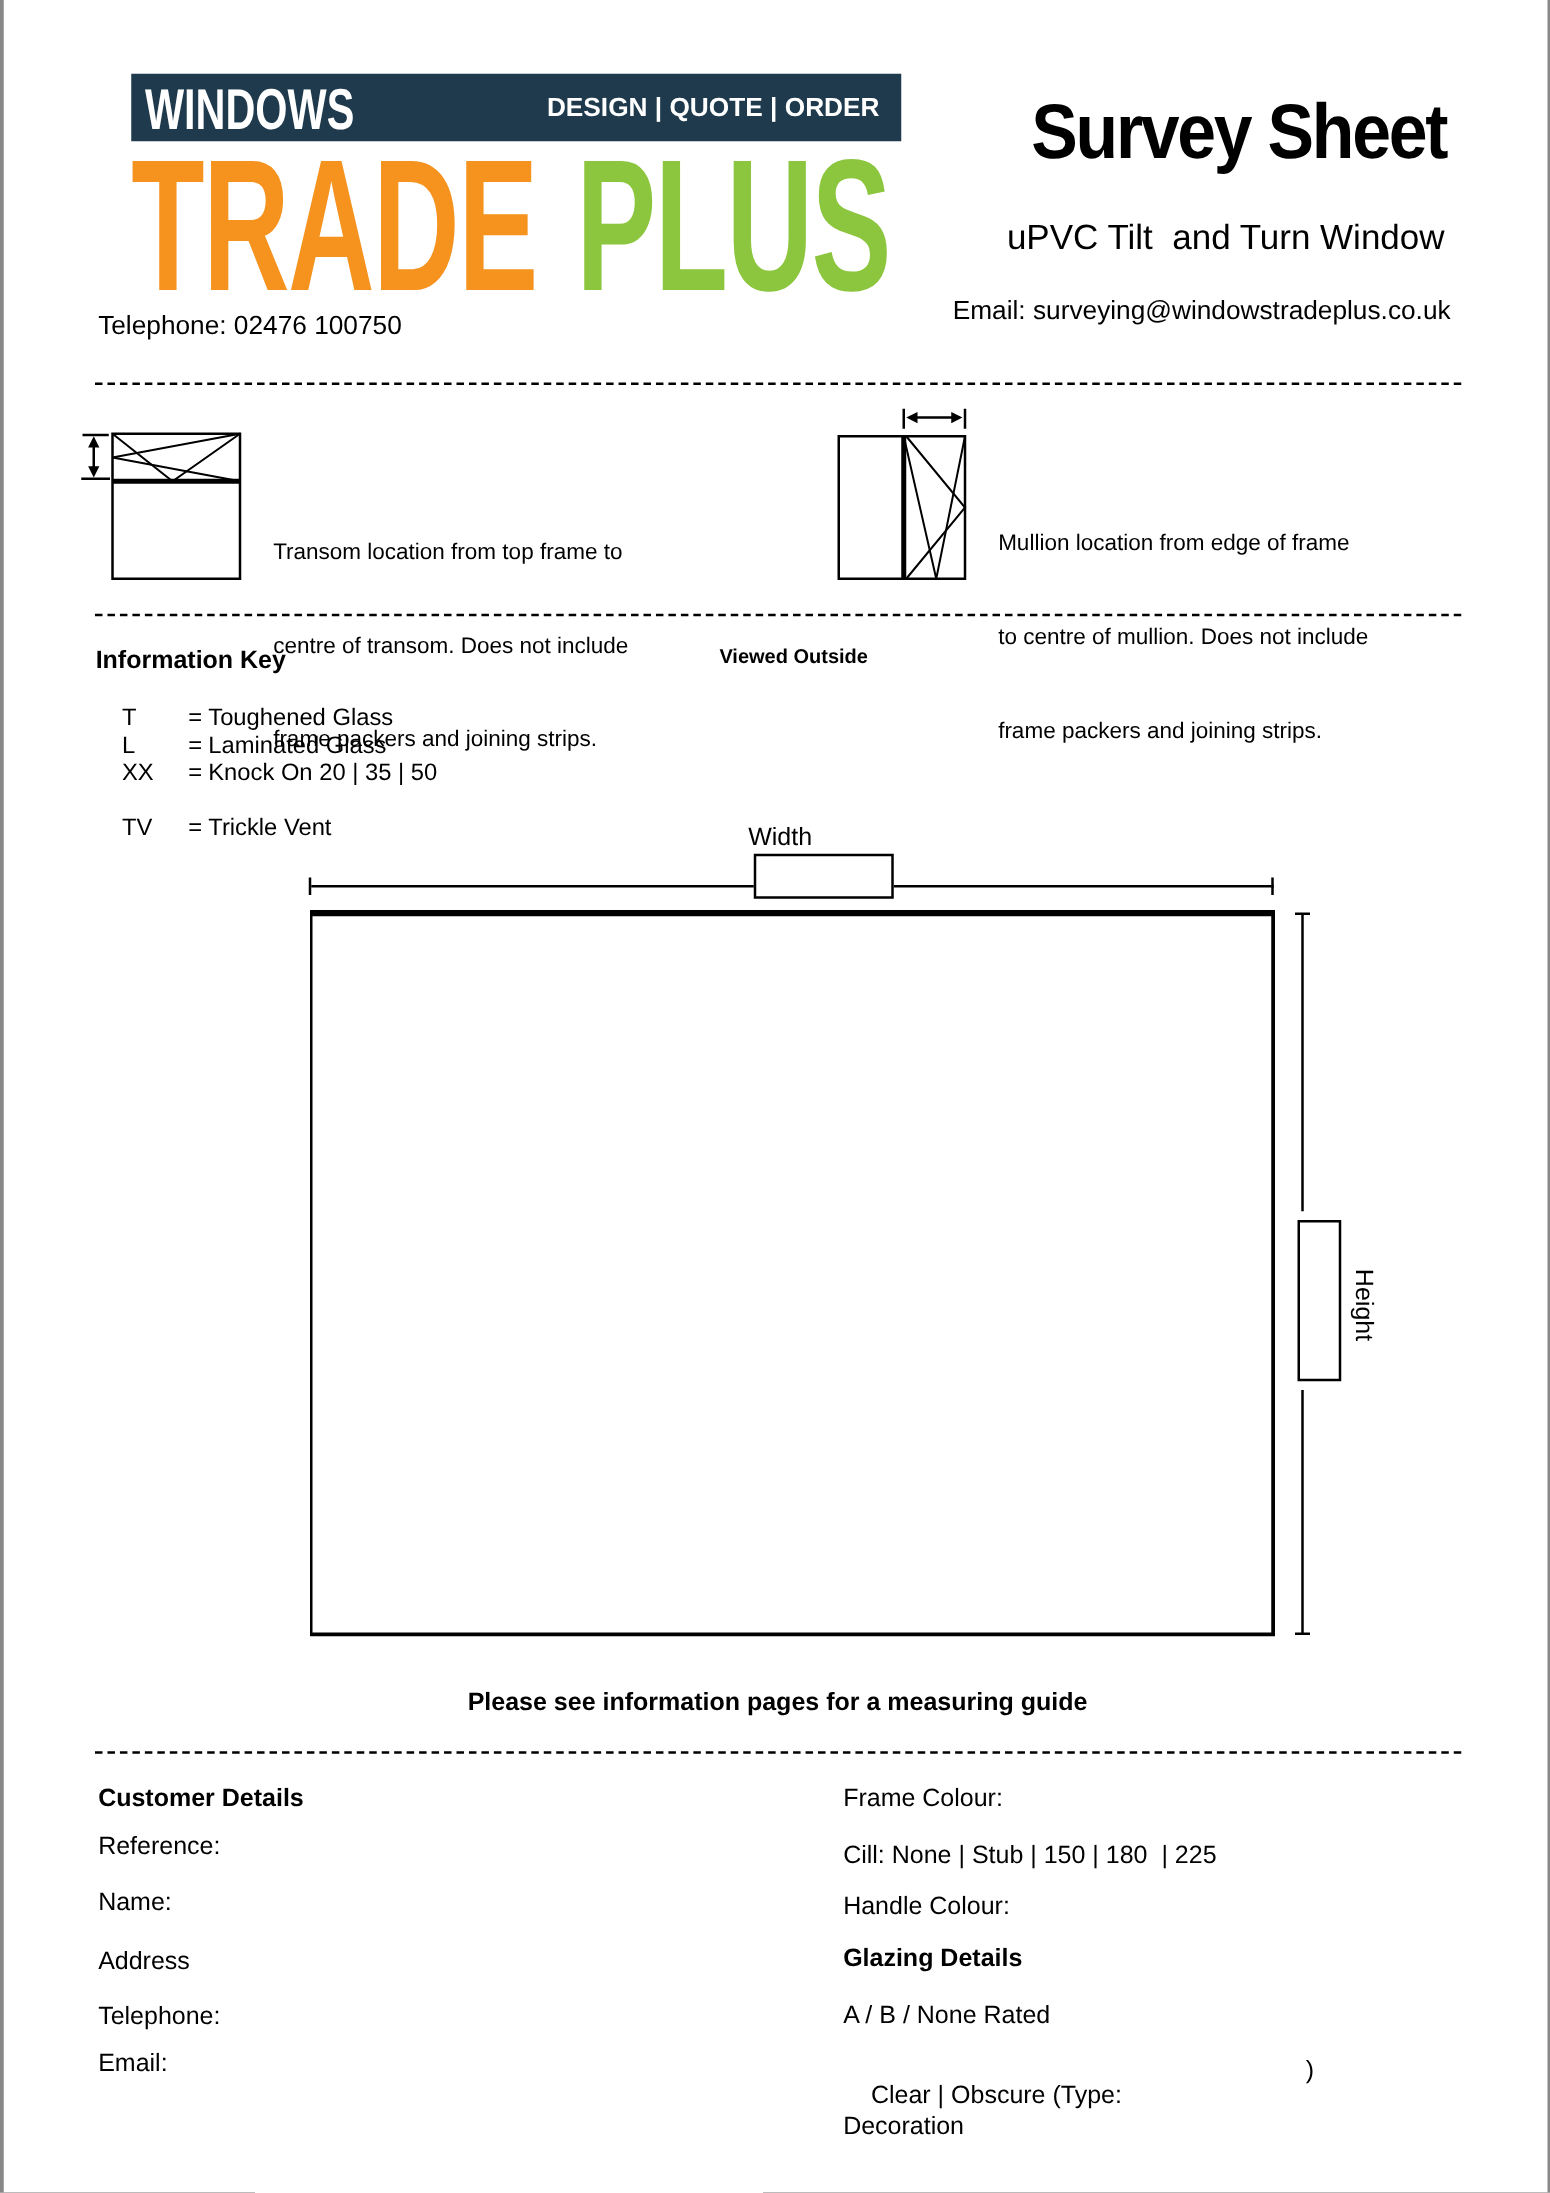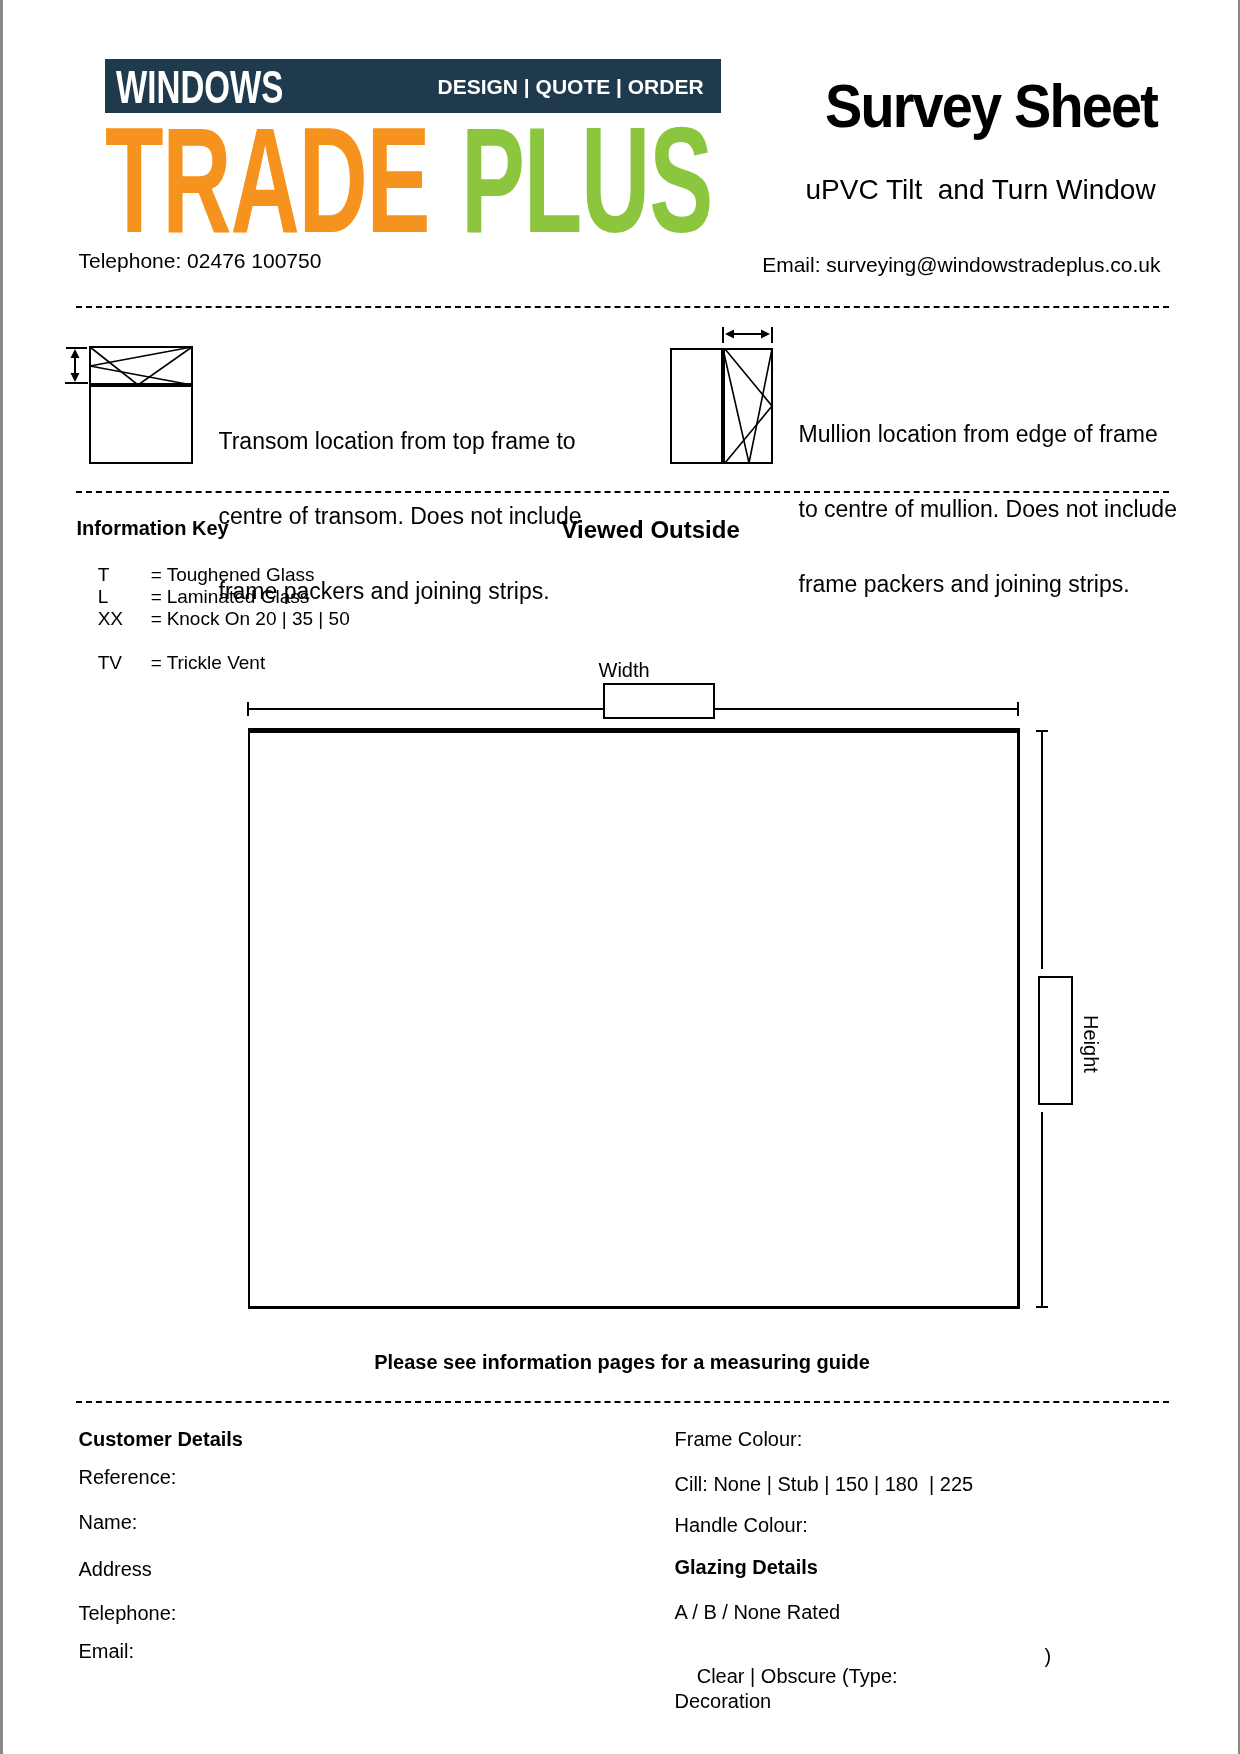--- a/index.html
+++ b/index.html
@@ -16,28 +16,28 @@
     transform:scaleX(.72);transform-origin:left top;letter-spacing:0px;}
   .tagline{left:435px;top:76px;font-size:21px;font-weight:bold;color:#fff;}
   .trade{left:102px;top:105px;font-size:150px;font-weight:bold;color:#F6921E;
     transform:scaleX(.64);transform-origin:left top;letter-spacing:-2px;}
   .plus{left:458px;top:105px;font-size:150px;font-weight:bold;color:#8CC63E;
     transform:scaleX(.64);transform-origin:left top;letter-spacing:-2px;}
   .survey-title{left:822px;top:75px;font-size:62px;font-weight:bold;letter-spacing:-2px;
     transform:scaleX(.9);transform-origin:left top;}
   .subtitle{left:803px;top:176px;font-size:28px;}
   .phone{left:76px;top:250px;font-size:21px;}
-  .email{right:77px;top:254px;font-size:21px;}
+  .email{right:77px;top:238px;font-size:21px;}
   
   .dash{left:73px;width:1093px;height:0;border-top:2px dashed #000;}
   
-  .note{font-size:23px;line-height:25px;}
+  .note{font-size:18px;line-height:25px;}
   
   .ik-head{left:74px;top:518px;font-size:20px;font-weight:bold;}
-  .viewed{left:559px;top:518px;font-size:24px;font-weight:bold;}
+  .viewed{left:573px;top:518px;font-size:16px;font-weight:bold;}
   .ik-row{left:74px;font-size:19px;}
   .ik-abbr{display:inline-block;width:53px;}
   .ik-eq{display:inline-block;width:16px;}
   
   .width-label{left:596px;top:660px;width:120px;text-align:left;font-size:20px;}
   .width-box{left:600px;top:683px;width:112px;height:36px;border:2px solid #000;box-sizing:border-box;background:#fff;}
   .line{background:#000;}
   .main-rect{left:245px;top:728px;width:772px;height:581px;box-sizing:border-box;background:#fff;
     border-left:2px solid #000;border-right:3px solid #000;border-bottom:3px solid #000;border-top:5px solid #000;}
   .height-box{left:1035px;top:976px;width:35px;height:129px;border:2px solid #000;box-sizing:border-box;background:#fff;}

